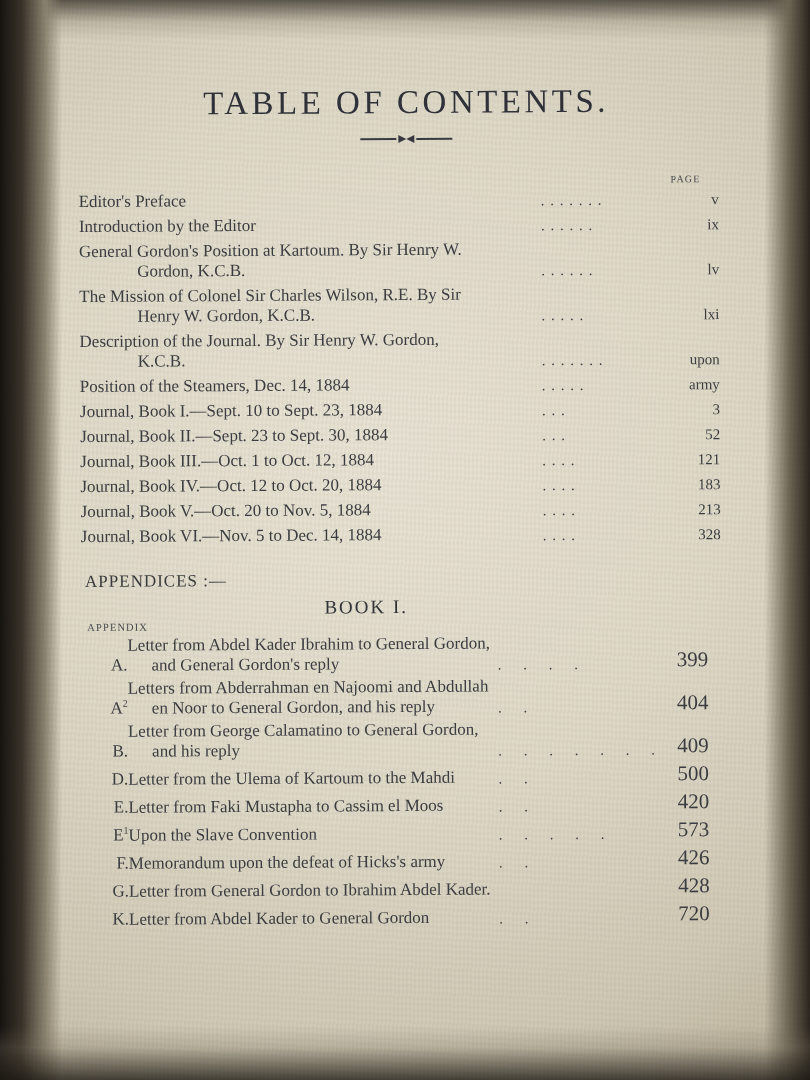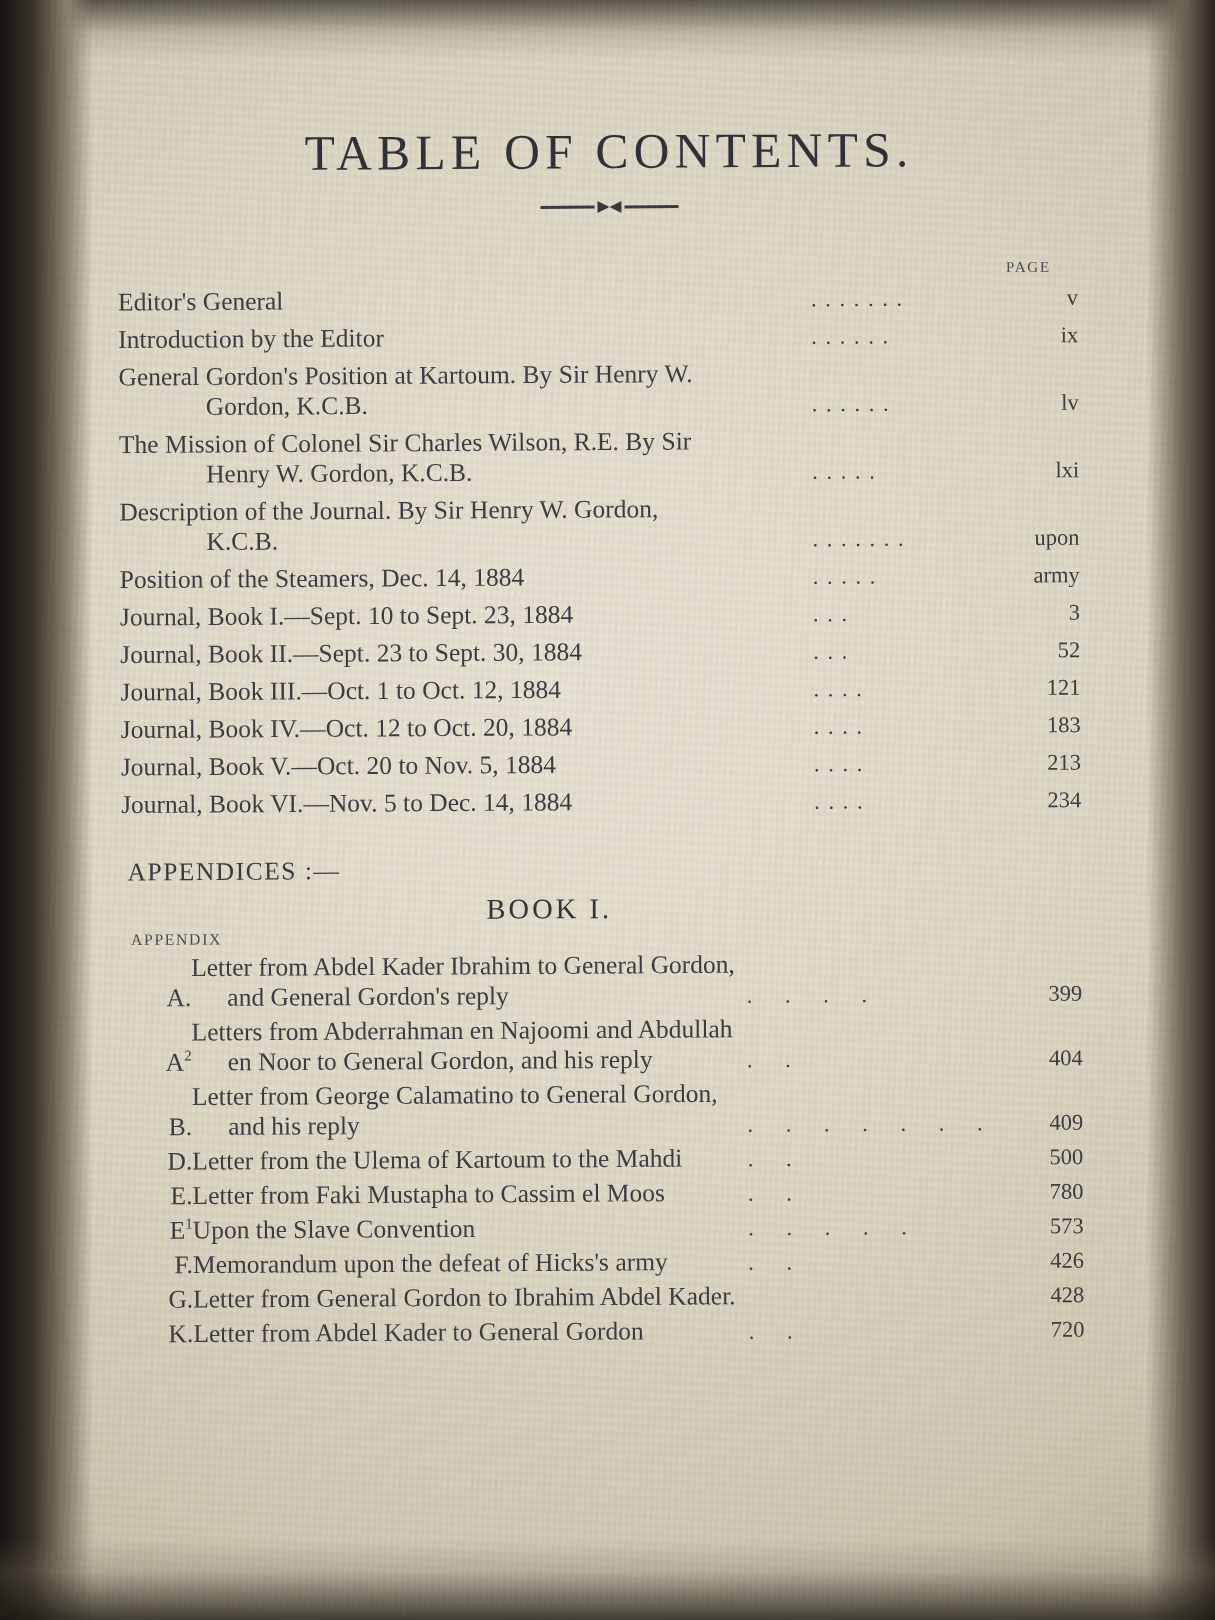--- a/index.html
+++ b/index.html
@@ -157,22 +157,22 @@
     width: 46px;
     text-align: right;
     padding-right: 7px;
     white-space: nowrap;
   }
   td.letter sup { font-size: 10px; }
   td.atext { padding-right: 10px; }
   td.atext .line2 { display: block; text-indent: 24px; }
   td.apg {
     width: 58px;
-    text-align: right;
-    font-size: 15px;
+    text-align: center;
+    font-size: 21px;
     padding-left: 6px;
     white-space: nowrap;
   }
   td.adots {
     width: 86px;
     white-space: nowrap;
     font-size: 15px;
     letter-spacing: 9px;
     color: #55565b;
     padding-bottom: 3px;
@@ -204,21 +204,21 @@
           <path d="M56 2 L48 6 L56 10 Z" fill="#3a3b40"></path>
         </svg>
       </div>
 
       <div class="page-col-head smallcaps">PAGE</div>
 
       <table class="toc">
         <tbody>
           <tr>
             <td class="entry">
-              <span>Editor's General</span>
+              <span>Editor's Preface</span>
             </td>
             <td class="dots">.   .   .   .   .   .   .</td>
             <td class="pg">v</td>
           </tr>
           <tr>
             <td class="entry">
               <span>Introduction by the Editor</span>
             </td>
             <td class="dots">.   .   .   .   .   .</td>
             <td class="pg">ix</td>
@@ -287,21 +287,21 @@
               <span>Journal, Book    V.—Oct. 20 to Nov. 5, 1884</span>
             </td>
             <td class="dots">.   .   .   .</td>
             <td class="pg">213</td>
           </tr>
           <tr>
             <td class="entry">
               <span>Journal, Book  VI.—Nov. 5 to Dec. 14, 1884</span>
             </td>
             <td class="dots">.   .   .   .</td>
-            <td class="pg">234</td>
+            <td class="pg">328</td>
           </tr>
         </tbody>
       </table>
 
       <div class="appendices-head smallcaps">APPENDICES :—</div>
 
       <div class="book-head smallcaps">BOOK I.</div>
 
       <div class="appendix-label smallcaps">APPENDIX</div>
 
@@ -351,21 +351,21 @@
             <td class="apg">500</td>
           </tr>
           <tr>
             <td class="letter">
               <span>E.</span><sup></sup>
             </td>
             <td class="atext">
               <span>Letter from Faki Mustapha to Cassim el Moos</span>
             </td>
             <td class="adots">.   .</td>
-            <td class="apg">780</td>
+            <td class="apg">420</td>
           </tr>
           <tr>
             <td class="letter">
               <span>E</span><sup>1</sup>
             </td>
             <td class="atext">
               <span>Upon the Slave Convention</span>
             </td>
             <td class="adots">.   .   .   .   .</td>
             <td class="apg">573</td>

